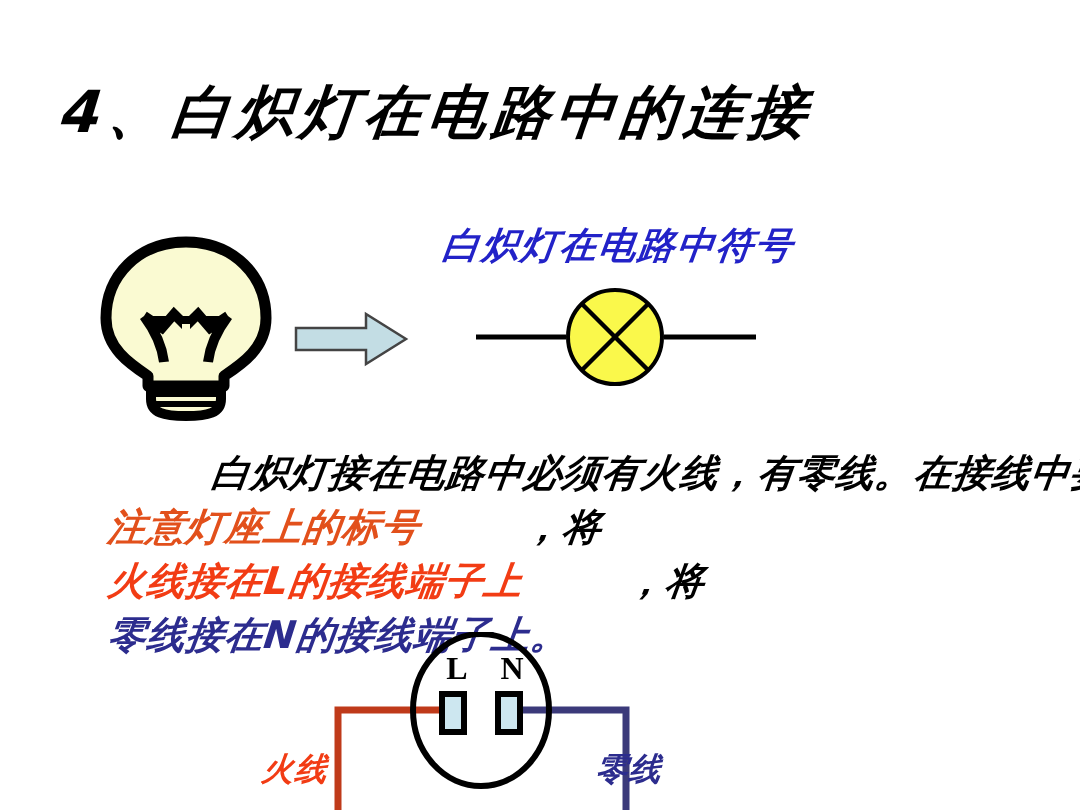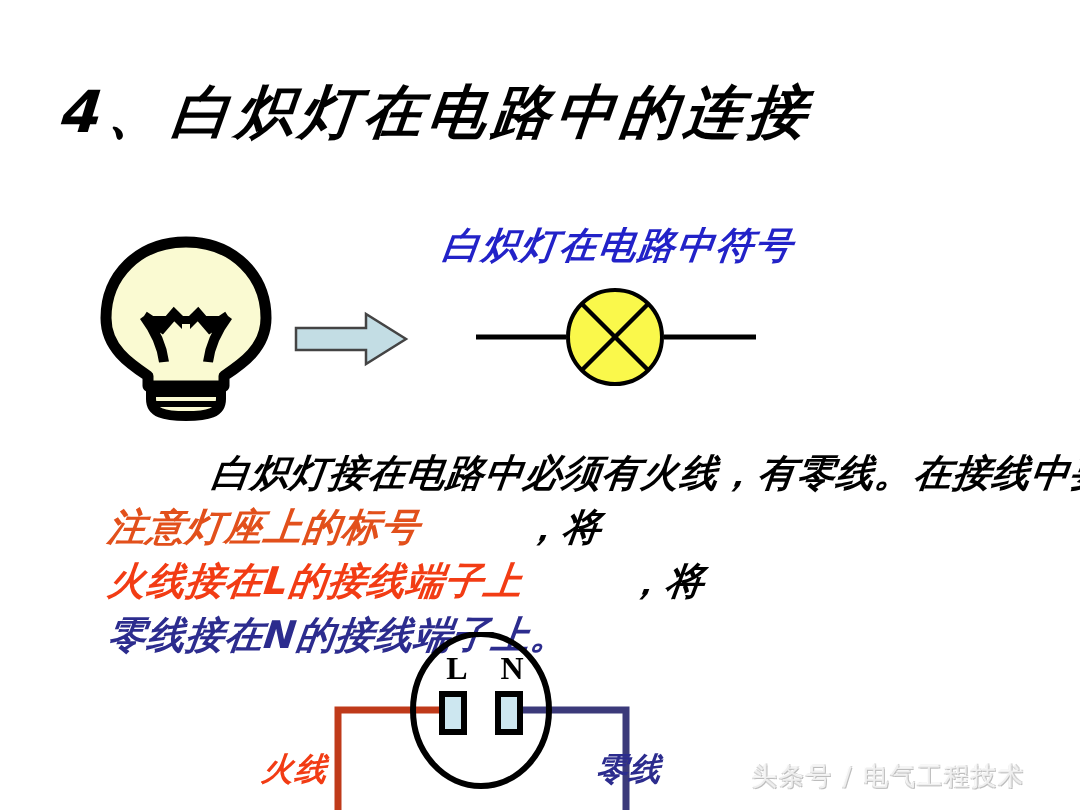--- a/index.html
+++ b/index.html
@@ -210,15 +210,14 @@
     <div style="position:absolute;left:166px;top:18px;width:30px;text-align:center;
                 font-family:'Liberation Serif', serif;font-size:32px;font-weight:700;color:#000;">L</div>
     <div style="position:absolute;left:221px;top:18px;width:30px;text-align:center;
                 font-family:'Liberation Serif', serif;font-size:32px;font-weight:700;color:#000;">N</div>
   </div>
 
   <div id="live-wire-label" class="wire-label">火线</div>
 
   <div id="neutral-wire-label" class="wire-label">零线</div>
 
-  <div id="watermark">头条号 / 电气工程技术</div>
 
 </div>
 
 </body></html>

